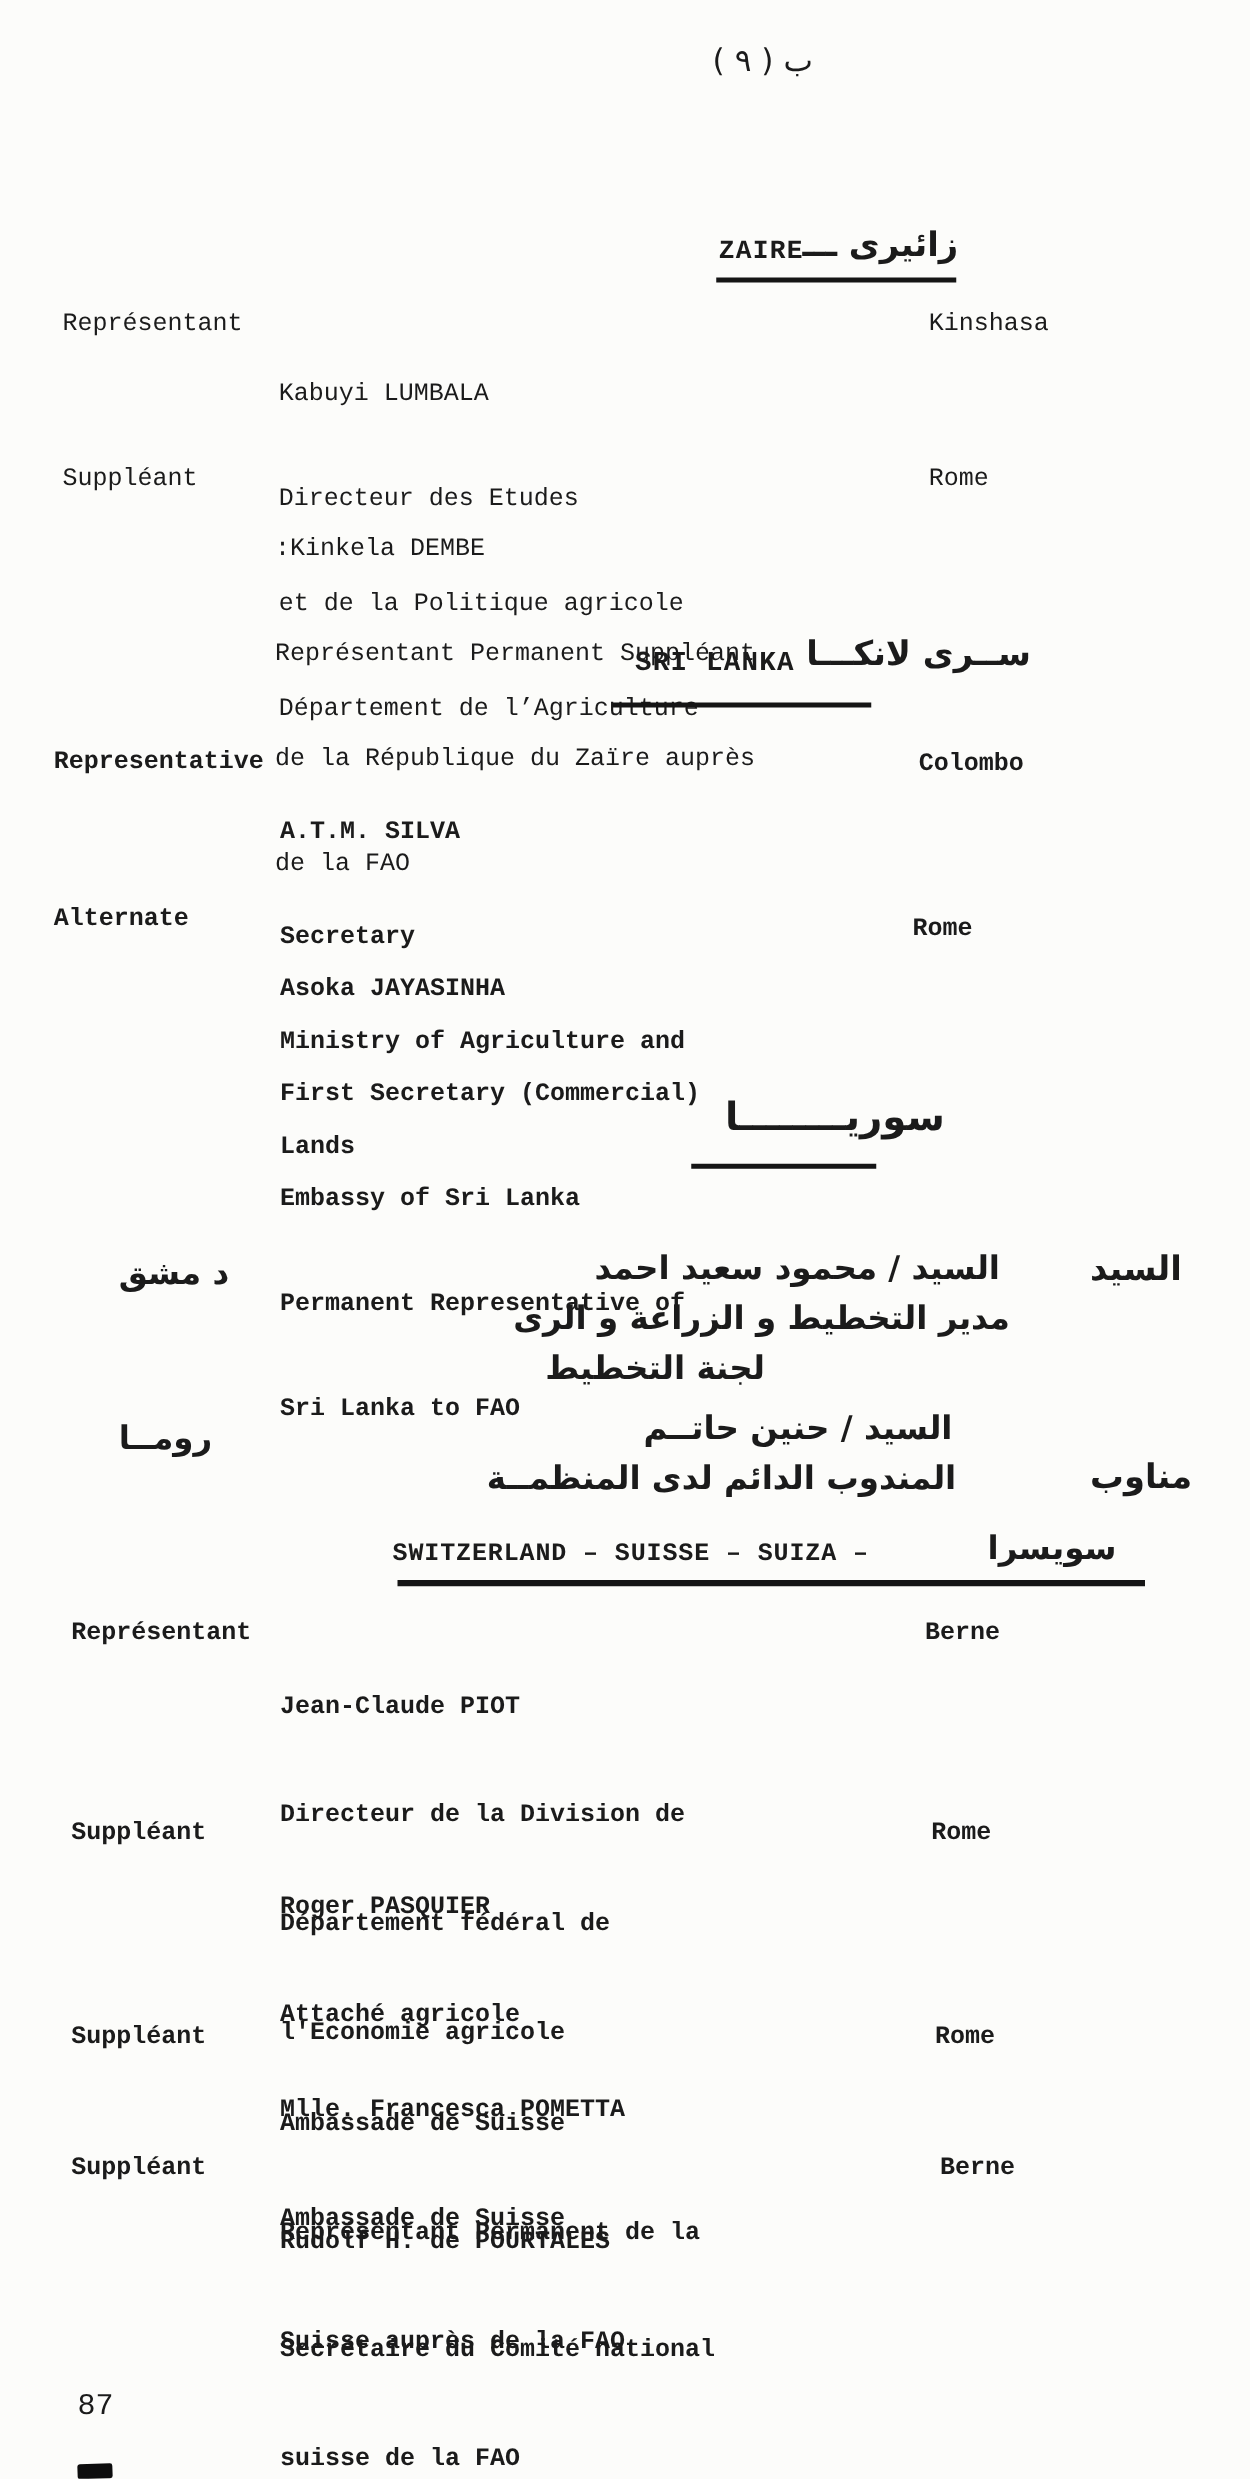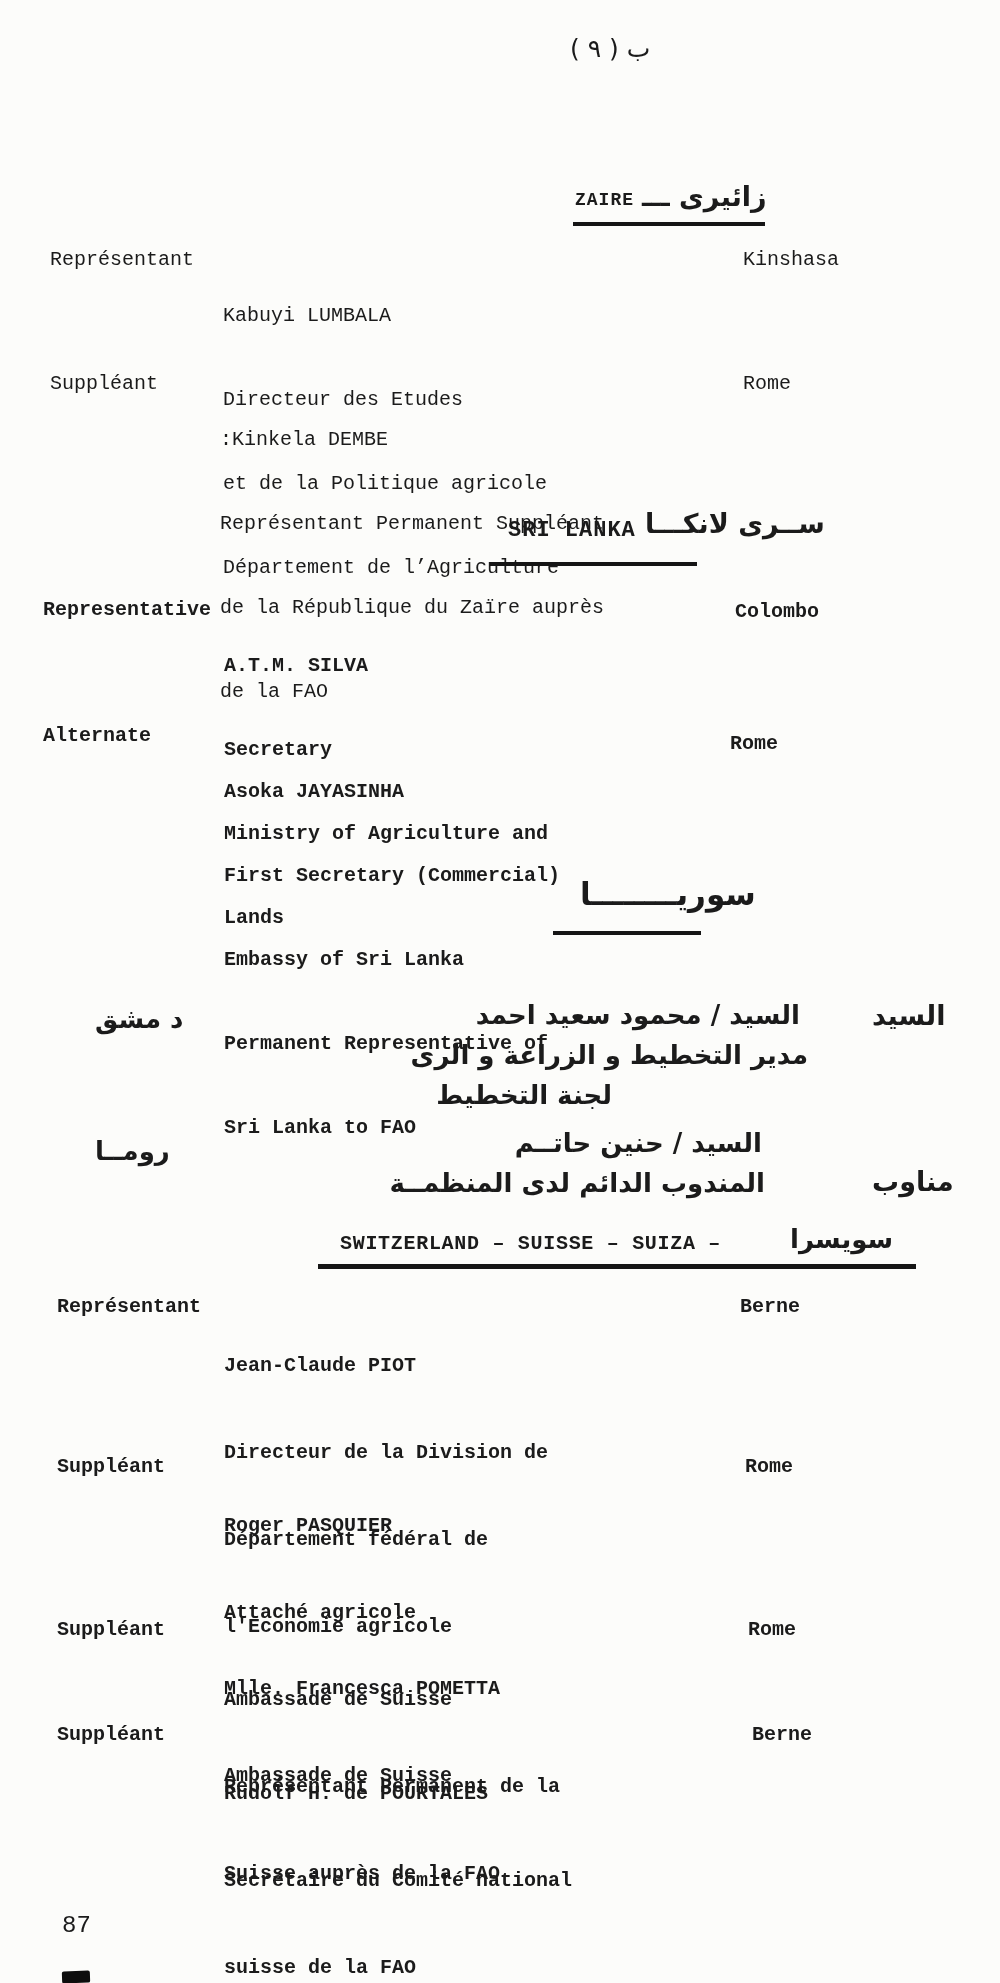--- a/index.html
+++ b/index.html
@@ -7,21 +7,21 @@
     width:1000px;height:1983px;position:relative;
     background:#fcfcfa;
     font-family:"Liberation Mono", monospace;
     color:#1b1b1b;
     overflow:hidden;
   }
   .abs{position:absolute;}
   .latin{font-family:"Liberation Mono", monospace;font-size:20px;line-height:28px;white-space:pre;}
   .bold{font-weight:bold;font-family:Liberation Mono, monospace;}
   .arabic{font-family:"DejaVu Sans", sans-serif;direction:rtl;unicode-bidi:isolate;white-space:nowrap;}
-  .country-title-latin{font-size:18px;font-weight:bold;letter-spacing:1px;}
+  .country-title-latin{font-size:21px;font-weight:bold;letter-spacing:1px;}
   .underline{background:#151515;height:4px;}
   .role{font-size:20px;}
   .city{font-size:20px;}
   .detail-lines div{white-space:pre;}
   .ar-line{font-size:26px;text-align:right;}
   .ar-role{font-size:27px;font-weight:bold;}
   .ar-city{font-size:26px;font-weight:bold;}
   .ink-mark{background:#0d0d0d;border-radius:2px;transform:rotate(-2deg);}
 </style>
 </head>
@@ -81,21 +81,21 @@
 <div class="abs arabic ar-line" style="left:430px;top:1000px;width:370px;font-weight:bold;">السيد / محمود سعيد احمد</div>
 <div class="abs arabic ar-line" style="left:430px;top:1040px;width:378px;font-weight:bold;">مدير التخطيط و الزراعة و الرى</div>
 <div class="abs arabic ar-line" style="left:430px;top:1080px;width:182px;font-weight:bold;">لجنة التخطيط</div>
 <div class="abs arabic ar-city" style="left:95px;top:1004px;">د مشق</div>
 
 <div class="abs arabic ar-role" style="left:872px;top:1166px;">مناوب</div>
 <div class="abs arabic ar-line" style="left:430px;top:1128px;width:332px;font-weight:bold;">السيد / حنين حاتــم</div>
 <div class="abs arabic ar-line" style="left:430px;top:1168px;width:335px;font-weight:bold;">المندوب الدائم لدى المنظمــة</div>
 <div class="abs arabic ar-city" style="left:95px;top:1136px;">رومــا</div>
 
-<div class="abs country-title-latin" style="left:340px;top:1232px;font-size:20px;letter-spacing:0.7px;">SWITZERLAND – SUISSE – SUIZA –</div>
+<div class="abs country-title-latin" style="left:314px;top:1232px;font-size:20px;letter-spacing:0.7px;">SWITZERLAND – SUISSE – SUIZA –</div>
 <div class="abs arabic" style="left:790px;top:1224px;font-size:26px;font-weight:bold;text-align:right;">سويسرا</div>
 <div class="abs underline" style="left:318px;top:1264px;width:598px;height:5px;"></div>
 
 <div class="abs latin role bold" style="left:57px;top:1293px;">Représentant</div>
 <div class="abs latin detail-lines bold" style="left:224px;top:1293px;line-height:29px;">
   <div>Jean-Claude PIOT</div>
   <div>Directeur de la Division de</div>
   <div>Département fédéral de</div>
   <div>l'Economie agricole</div>
 </div>

